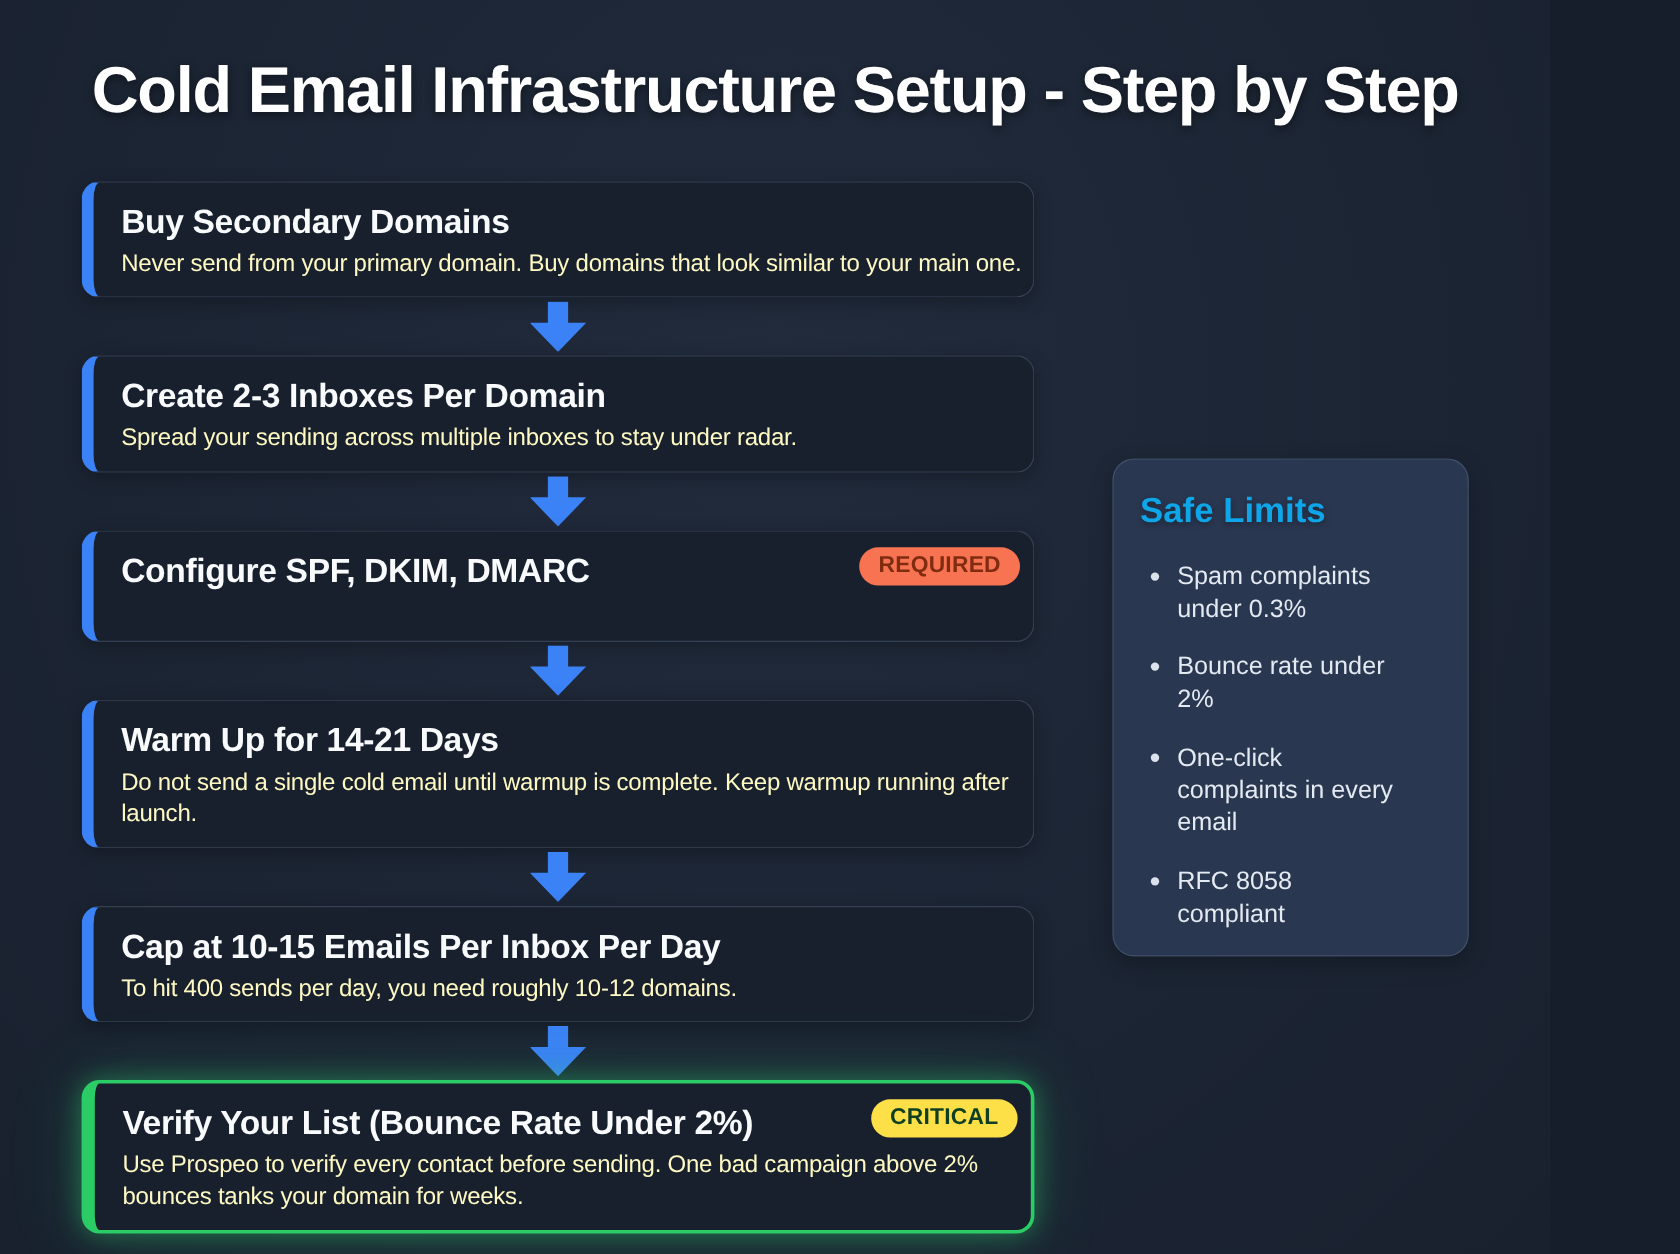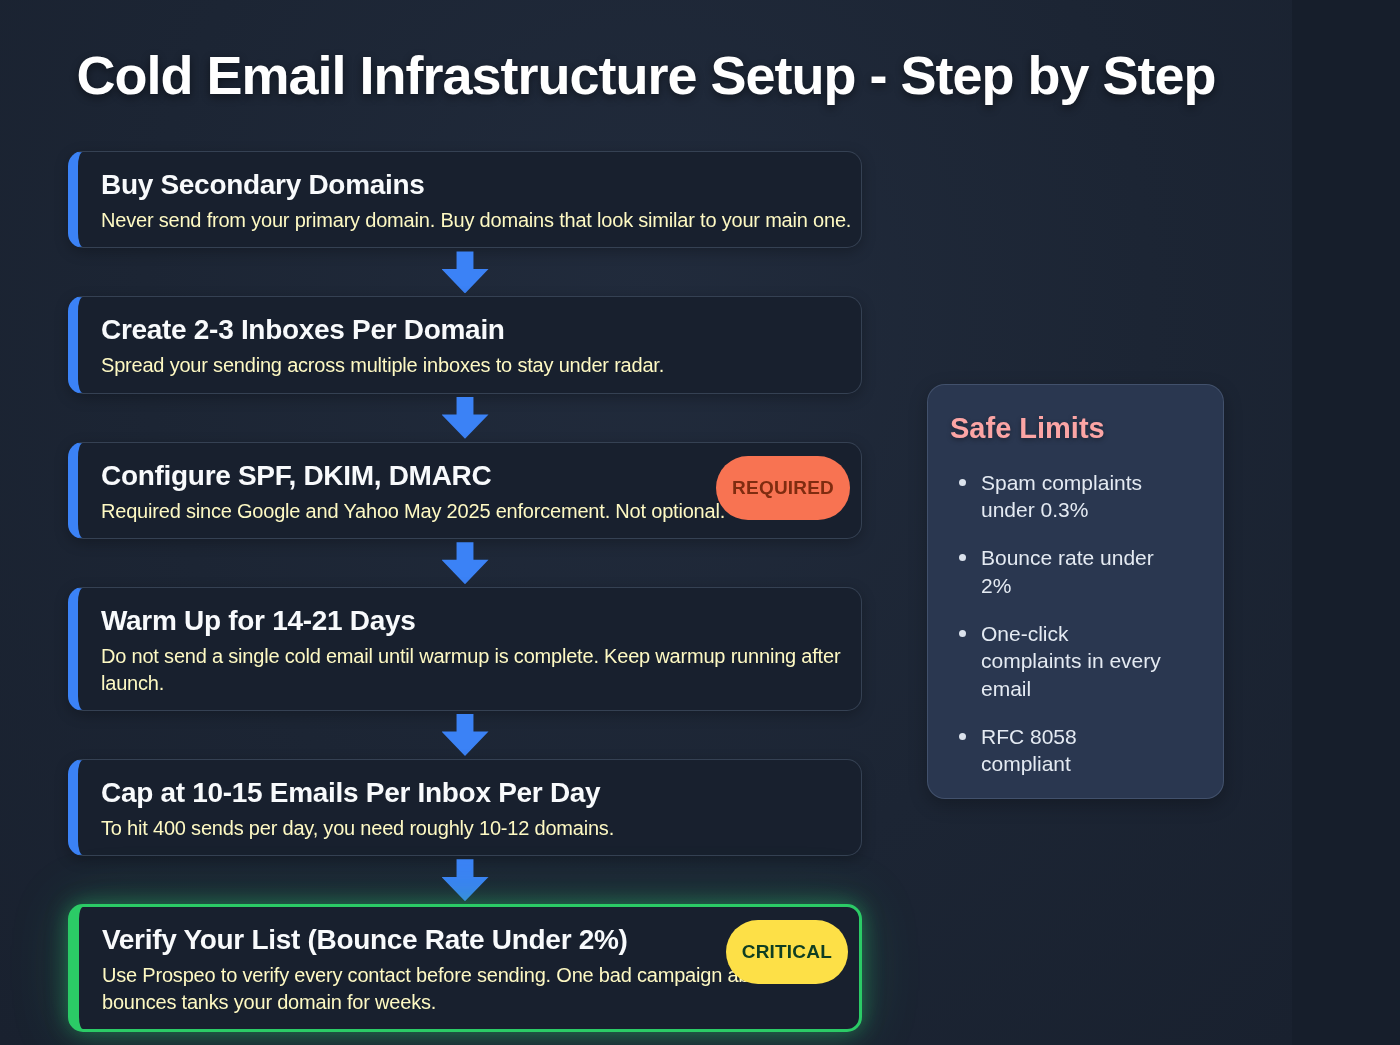--- a/index.html
+++ b/index.html
@@ -66,21 +66,21 @@
     line-height: 1.32;
     color: #fef9c3;
   }
 
   .step-card.critical .step-desc { max-width: 800px; }
 
   .badge {
     position: absolute;
     top: 13px;
     right: 11px;
-    padding: 21px 16px;
+    padding: 5px 16px;
     border-radius: 999px;
     font-size: 19px;
     font-weight: 700;
     letter-spacing: 0.2px;
   }
   .badge.required { background: #f87352; color: #7f2c10; }
   .badge.critical-badge { background: #fde047; color: #0f3e22; }
 
   .arrow-down {
     width: 47px;
@@ -95,21 +95,21 @@
     background: #2a3750;
     border: 1px solid rgba(140, 160, 190, 0.25);
     border-radius: 18px;
     padding: 27px 20px 0 22px;
     box-shadow: 0 6px 18px rgba(0,0,0,0.25);
   }
 
   .side-title {
     font-size: 29px;
     font-weight: 700;
-    color: #fca5a5;
+    color: #0ea5e9;
     margin-bottom: 24px;
     text-shadow: 0 2px 5px rgba(0,0,0,0.35);
   }
 
   .side-list { list-style: none; }
 
   .side-list li {
     position: relative;
     width: 212px;
     margin-left: 9px;
@@ -151,21 +151,20 @@
 
       <div class="step-card">
         <div class="step-title">Create 2-3 Inboxes Per Domain</div>
         <div class="step-desc">Spread your sending across multiple inboxes to stay under radar.</div>
       </div>
 
       <div class="arrow-down"></div>
 
       <div class="step-card">
         <div class="step-title">Configure SPF, DKIM, DMARC</div>
-        <div class="step-desc">Required since Google and Yahoo May 2025 enforcement. Not optional.</div>
         <span class="badge required">REQUIRED</span>
       </div>
 
       <div class="arrow-down"></div>
 
       <div class="step-card">
         <div class="step-title">Warm Up for 14-21 Days</div>
         <div class="step-desc">Do not send a single cold email until warmup is complete. Keep warmup running after launch.</div>
       </div>
 

